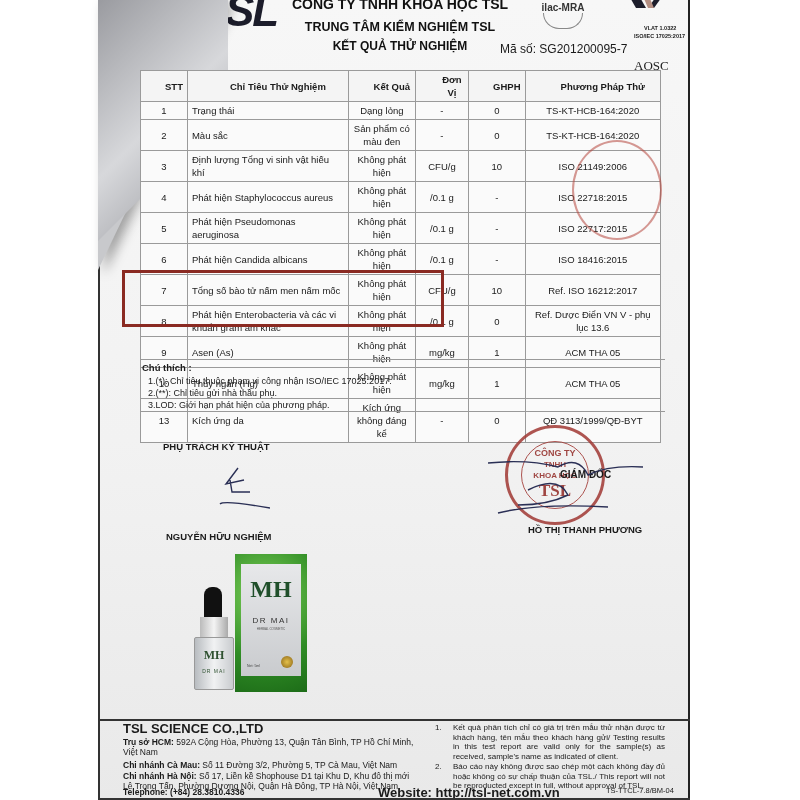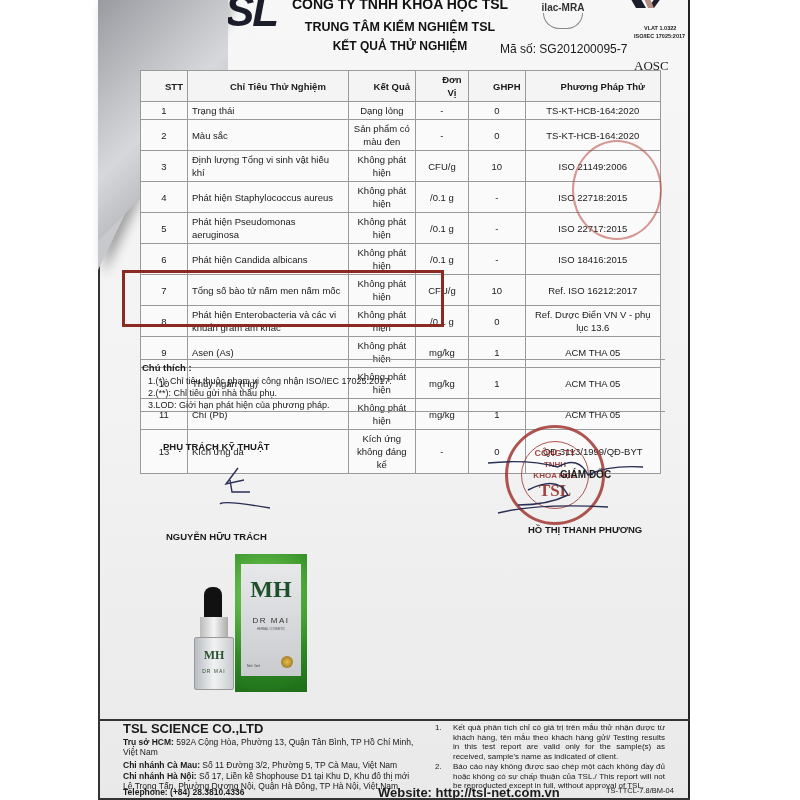--- a/index.html
+++ b/index.html
@@ -227,28 +227,20 @@
     </tr>
     <tr>
       <td class="c">10</td>
       <td>Thủy ngân (Hg)</td>
       <td class="c">Không phát hiện</td>
       <td class="c">mg/kg</td>
       <td class="c">1</td>
       <td class="c">ACM THA 05</td>
     </tr>
     <tr>
-      <td class="c">11</td>
-      <td>Chì (Pb)</td>
-      <td class="c">Không phát hiện</td>
-      <td class="c">mg/kg</td>
-      <td class="c">1</td>
-      <td class="c">ACM THA 05</td>
-    </tr>
-    <tr>
       <td class="c">13</td>
       <td>Kích ứng da</td>
       <td class="c">Kích ứng không đáng kể</td>
       <td class="c">-</td>
       <td class="c">0</td>
       <td class="c">QĐ 3113/1999/QĐ-BYT</td>
     </tr>
   </tbody>
 </table>
 
@@ -259,21 +251,21 @@
   <div class="title">Chú thích :</div>
   <div class="n" style="top:16px">1.(*): Chỉ tiêu thuộc phạm vi công nhận ISO/IEC 17025:2017.</div>
   <div class="n" style="top:28px">2.(**): Chỉ tiêu gửi nhà thầu phụ.</div>
   <div class="n" style="top:40px">3.LOD: Giới hạn phát hiện của phương pháp.</div>
 </div>
 
 <div class="sig-left-title">PHỤ TRÁCH KỸ THUẬT</div>
 <svg class="sig-svg" style="left:190px;top:462px" width="80" height="50" viewBox="0 0 80 50">
   <path d="M48 6 L36 22 L54 18 M40 18 L42 30 L60 30 M30 42 Q34 38 80 46" stroke="#2a2f55" stroke-width="1.4" fill="none"></path>
 </svg>
-<div class="sig-left-name">NGUYỄN HỮU TRÁCH</div>
+<div class="sig-left-name">NGUYỄN HỮU NGHIỆM</div>
 
 <div class="big-stamp">
   <div class="inner"></div>
   <div class="s s1">CÔNG TY</div>
   <div class="s s2">TNHH</div>
   <div class="s s3">KHOA HỌC</div>
   <div class="s s4">TSL</div>
 </div>
 <div class="sig-right-title">GIÁM ĐỐC</div>
 <svg class="sig-svg" style="left:488px;top:445px" width="160" height="75" viewBox="0 0 160 75">

